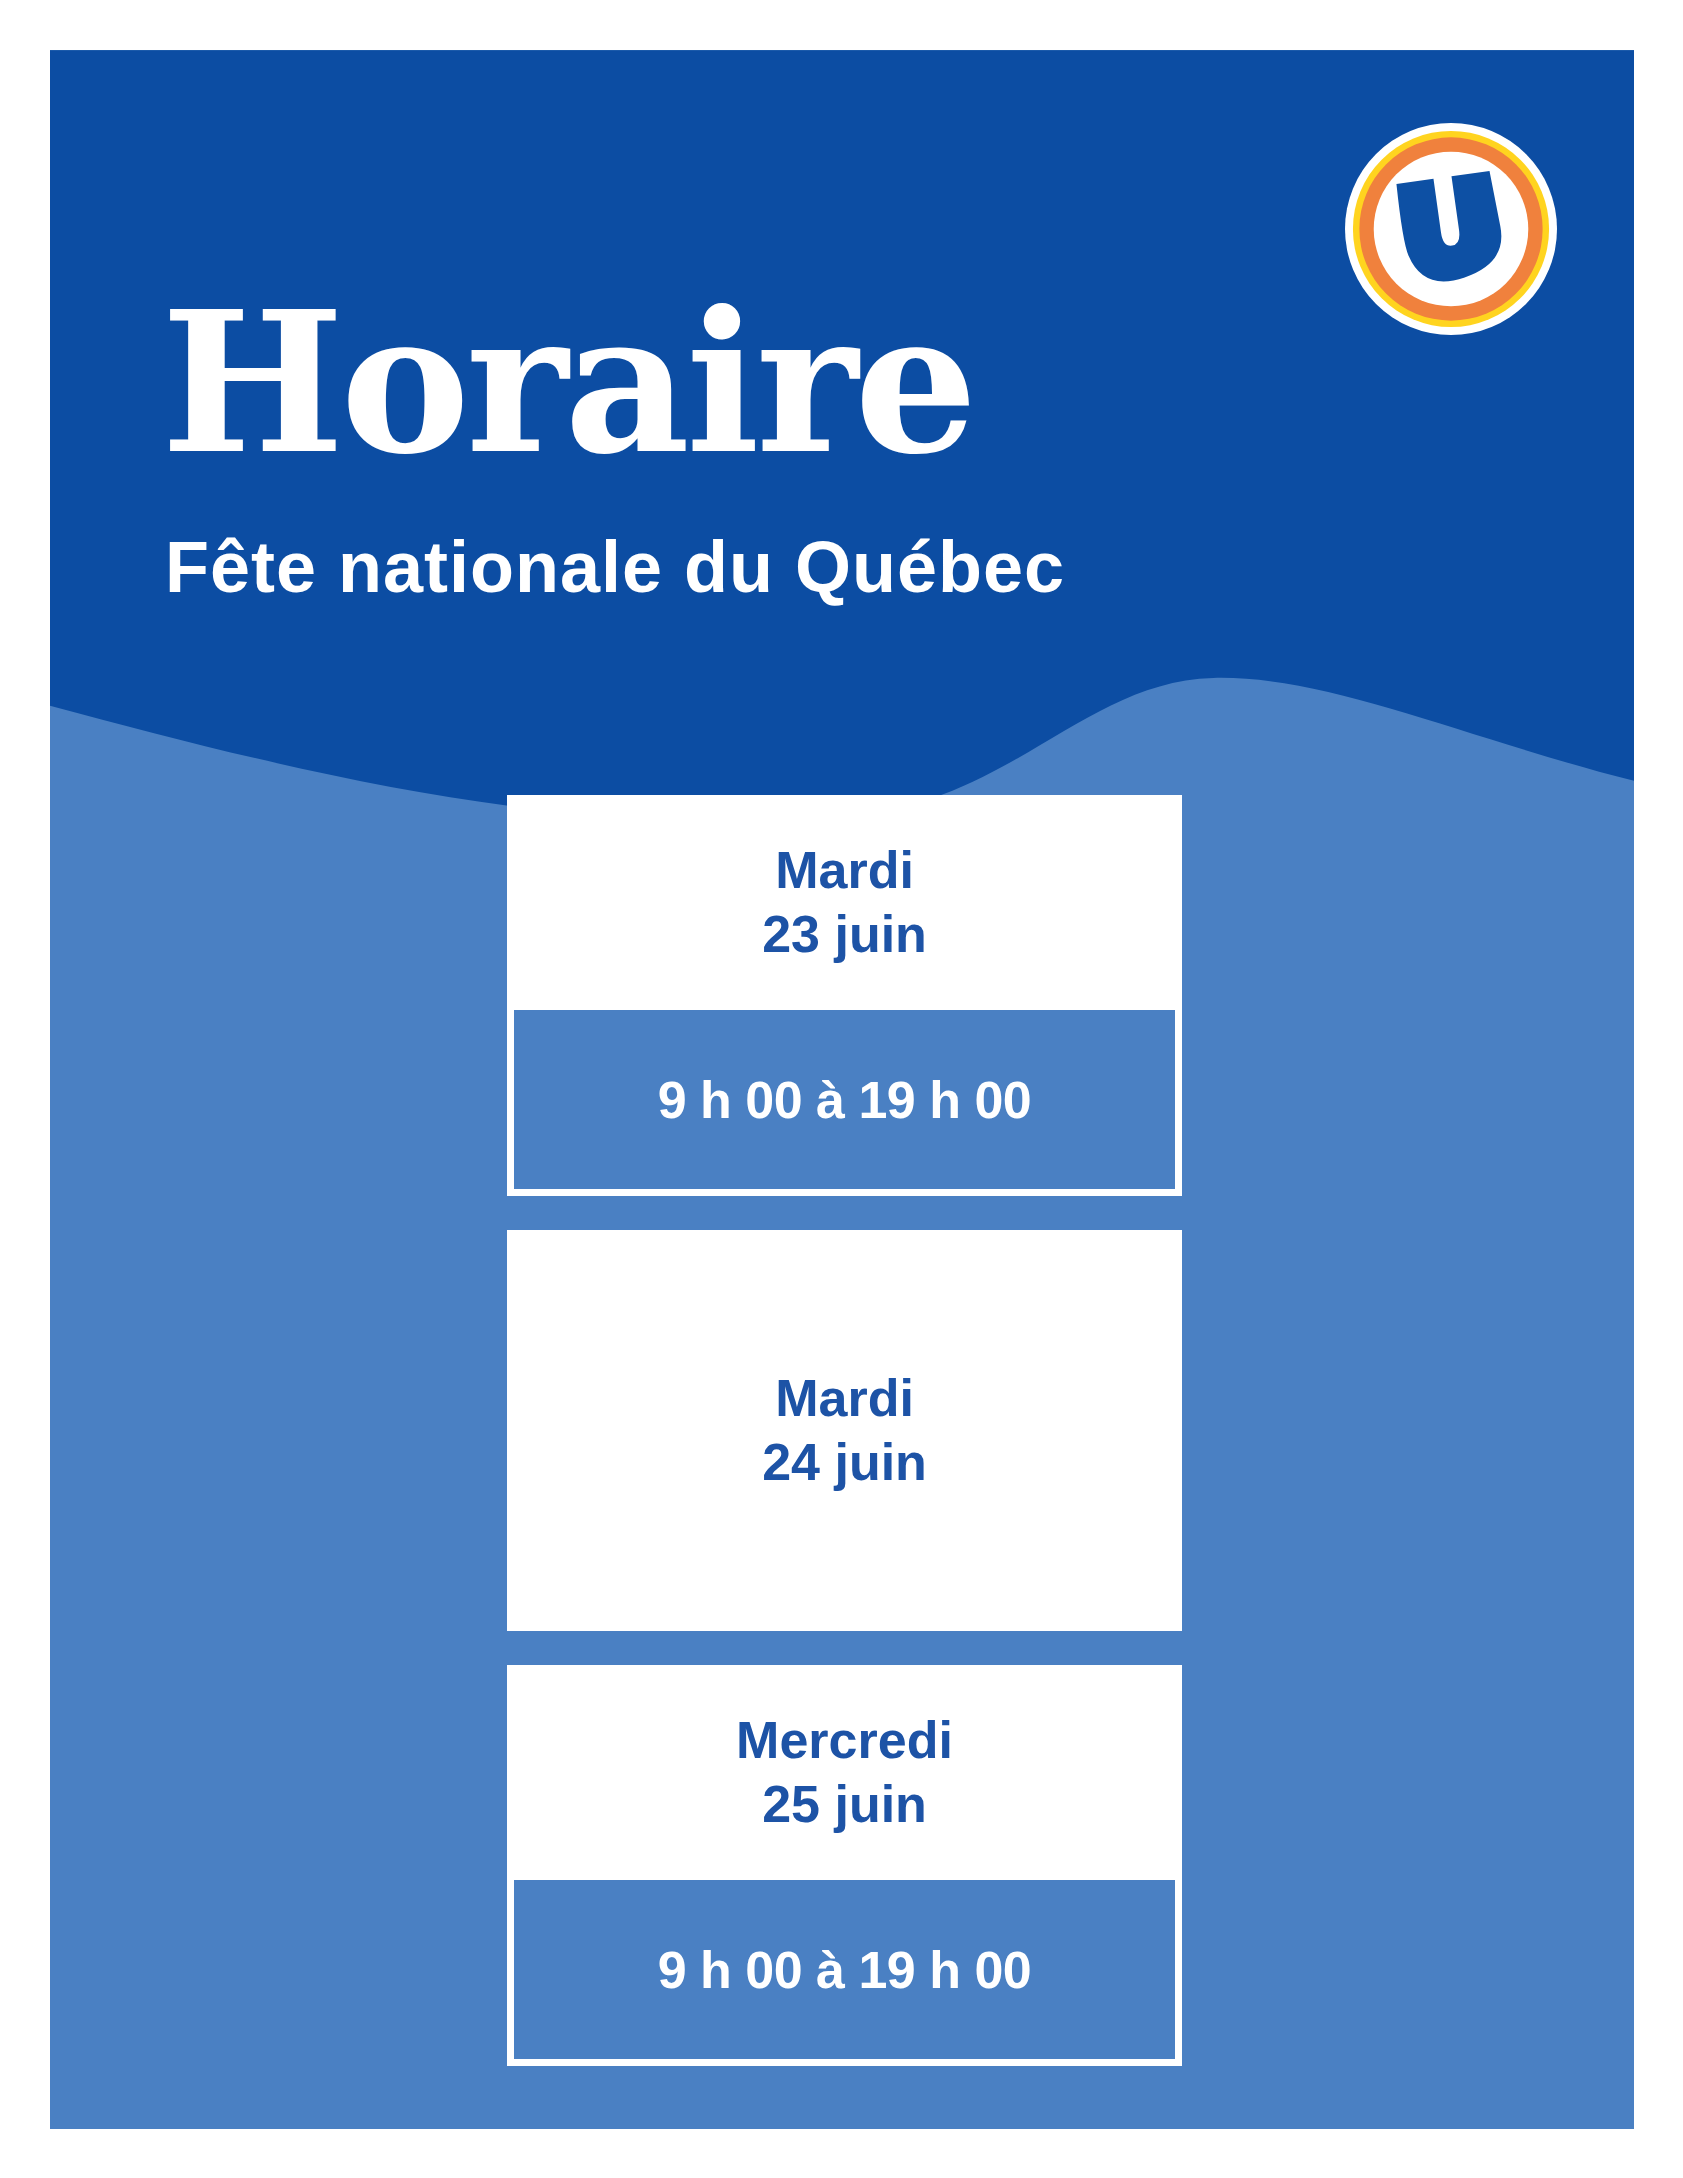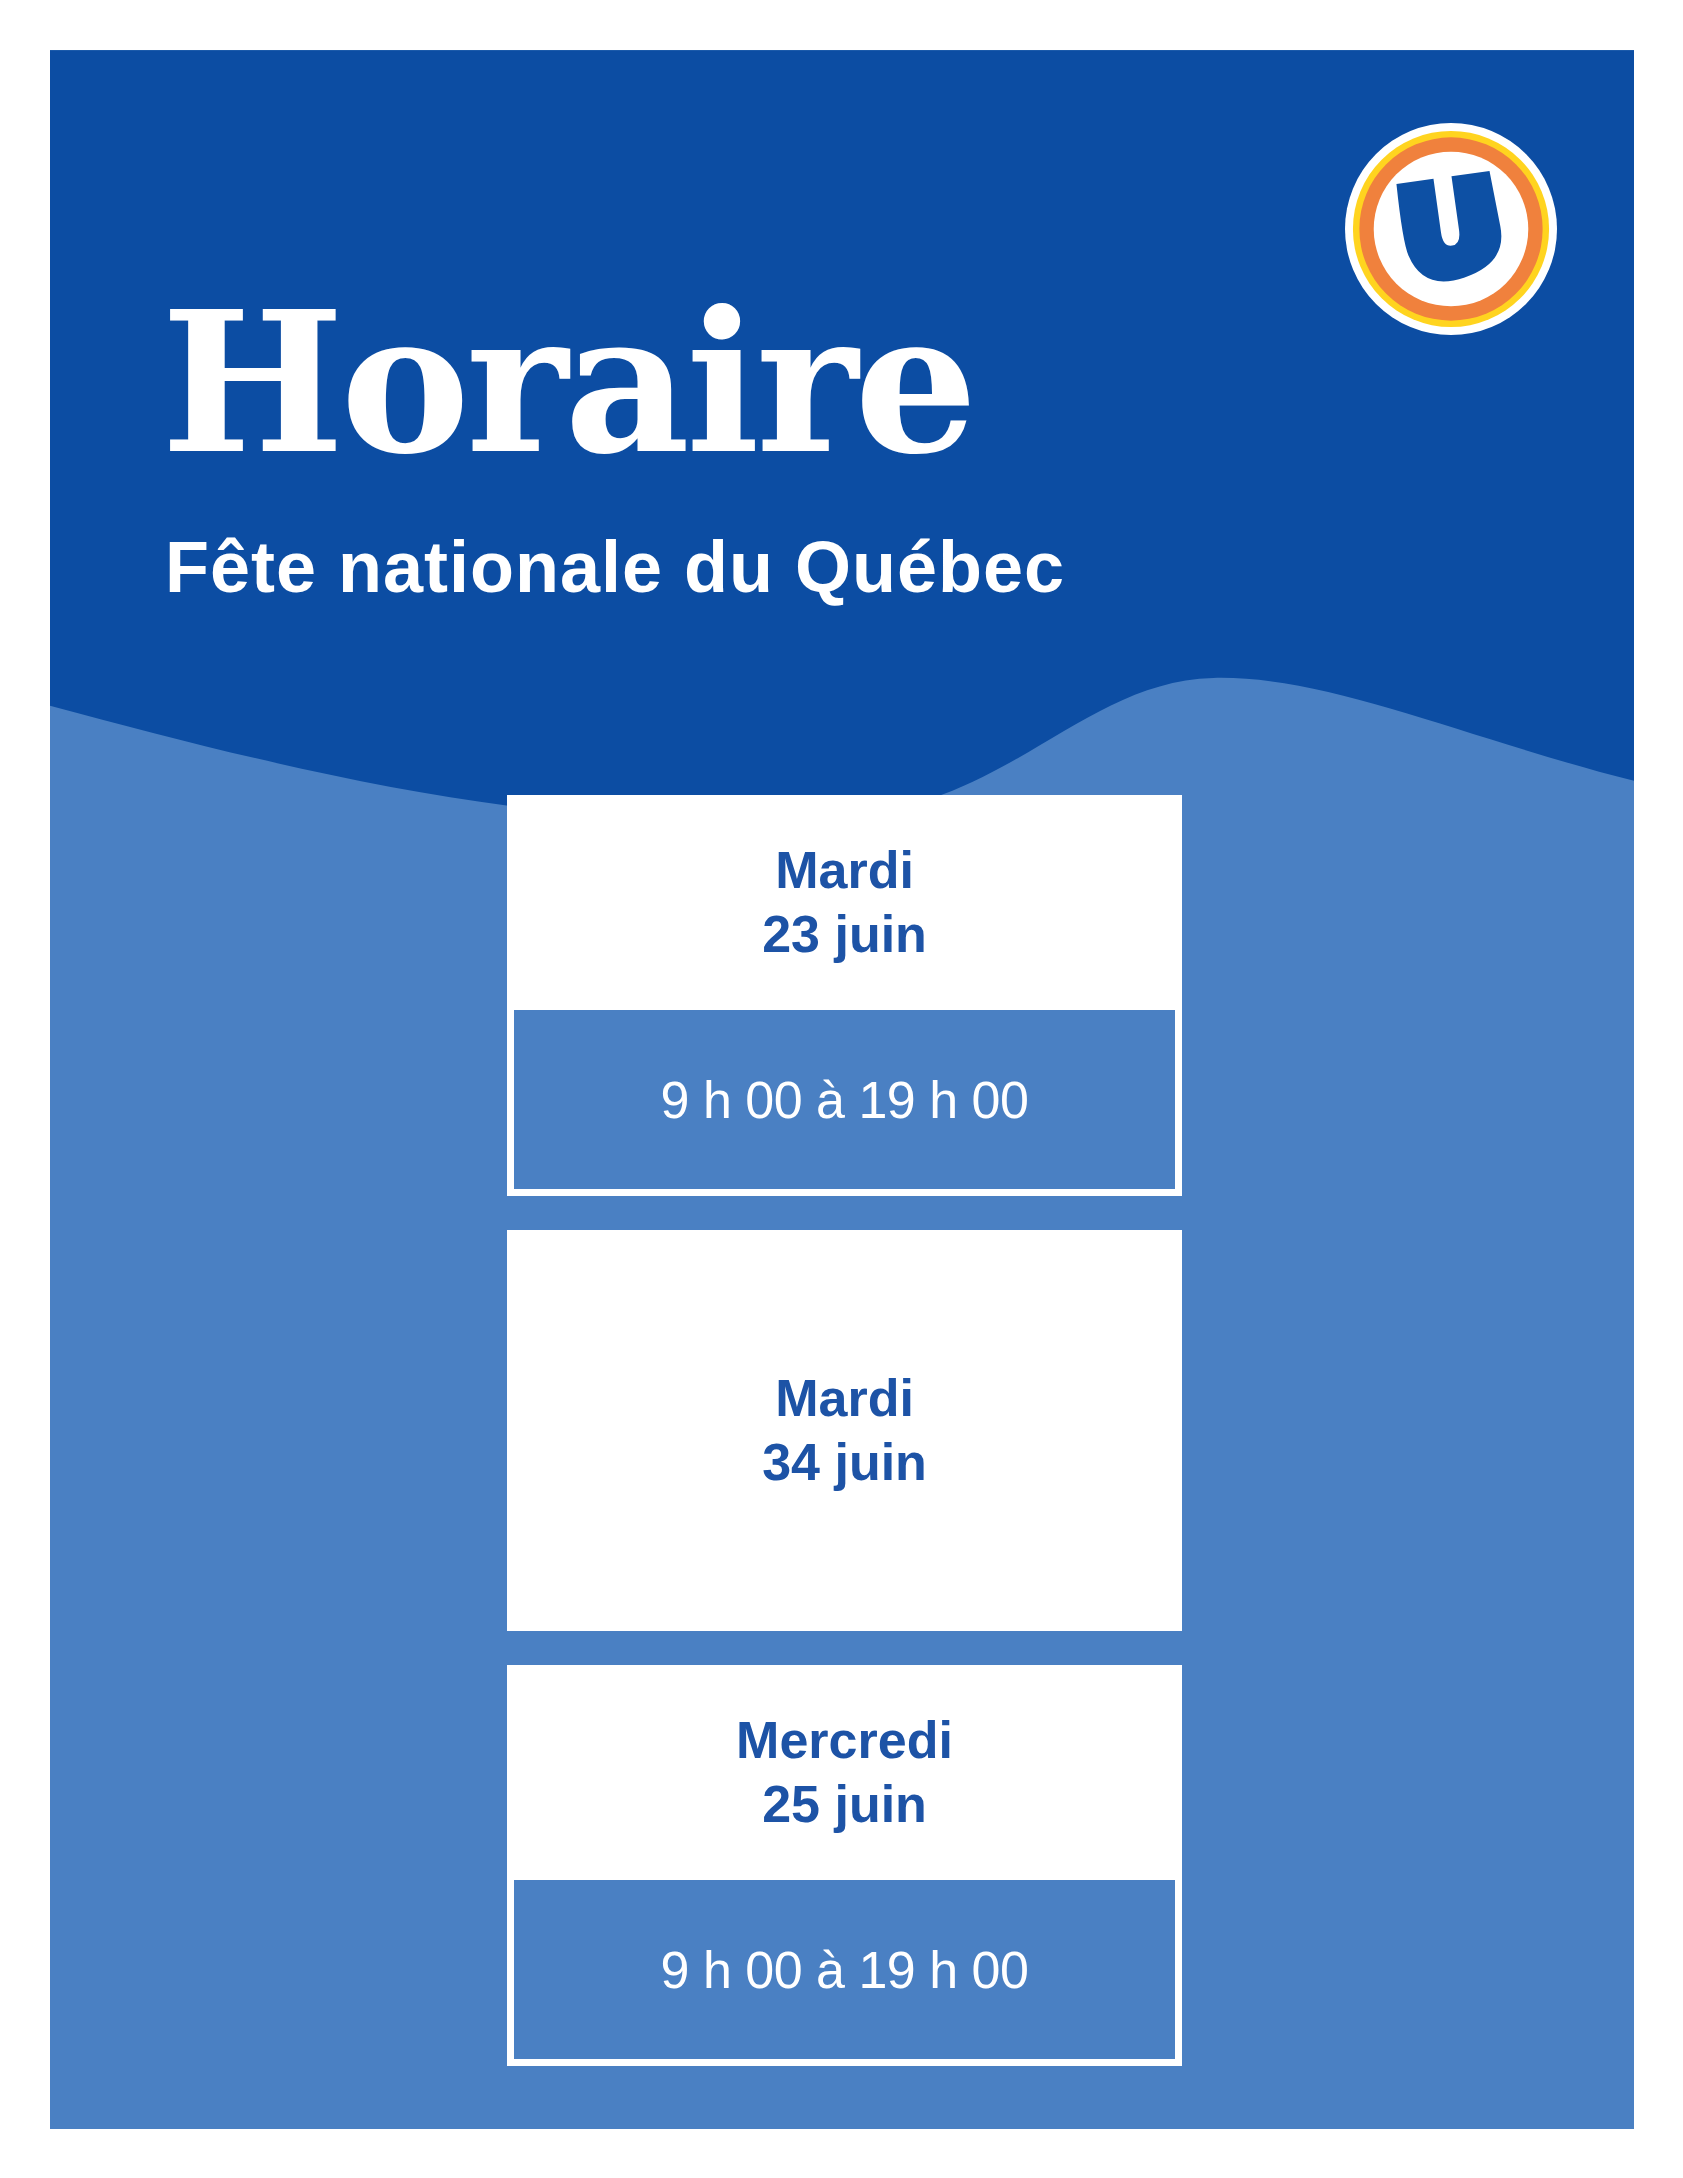--- a/index.html
+++ b/index.html
@@ -91,21 +91,21 @@
     text-align:center;
   }
   .card-hours{
     height:179px;
     margin:0 7px 7px 7px;
     background:var(--light-blue);
     display:flex;
     align-items:center;
     justify-content:center;
     color:var(--hours-text);
-    font-weight:400;
+    font-weight:700;
     font-size:52px;
     letter-spacing:-0.5px;
     text-align:center;
   }
 </style>
 </head>
 <body>
 
 <div class="poster">
 
@@ -138,21 +138,21 @@
         <div>23 juin</div>
       </div>
       <div class="card-hours">
         <span>9 h 00 à 19 h 00</span>
       </div>
     </div>
 
     <div class="card">
       <div class="card-day">
         <div>Mardi</div>
-        <div>34 juin</div>
+        <div>24 juin</div>
       </div>
     </div>
 
     <div class="card">
       <div class="card-day">
         <div>Mercredi</div>
         <div>25 juin</div>
       </div>
       <div class="card-hours">
         <span>9 h 00 à 19 h 00</span>

